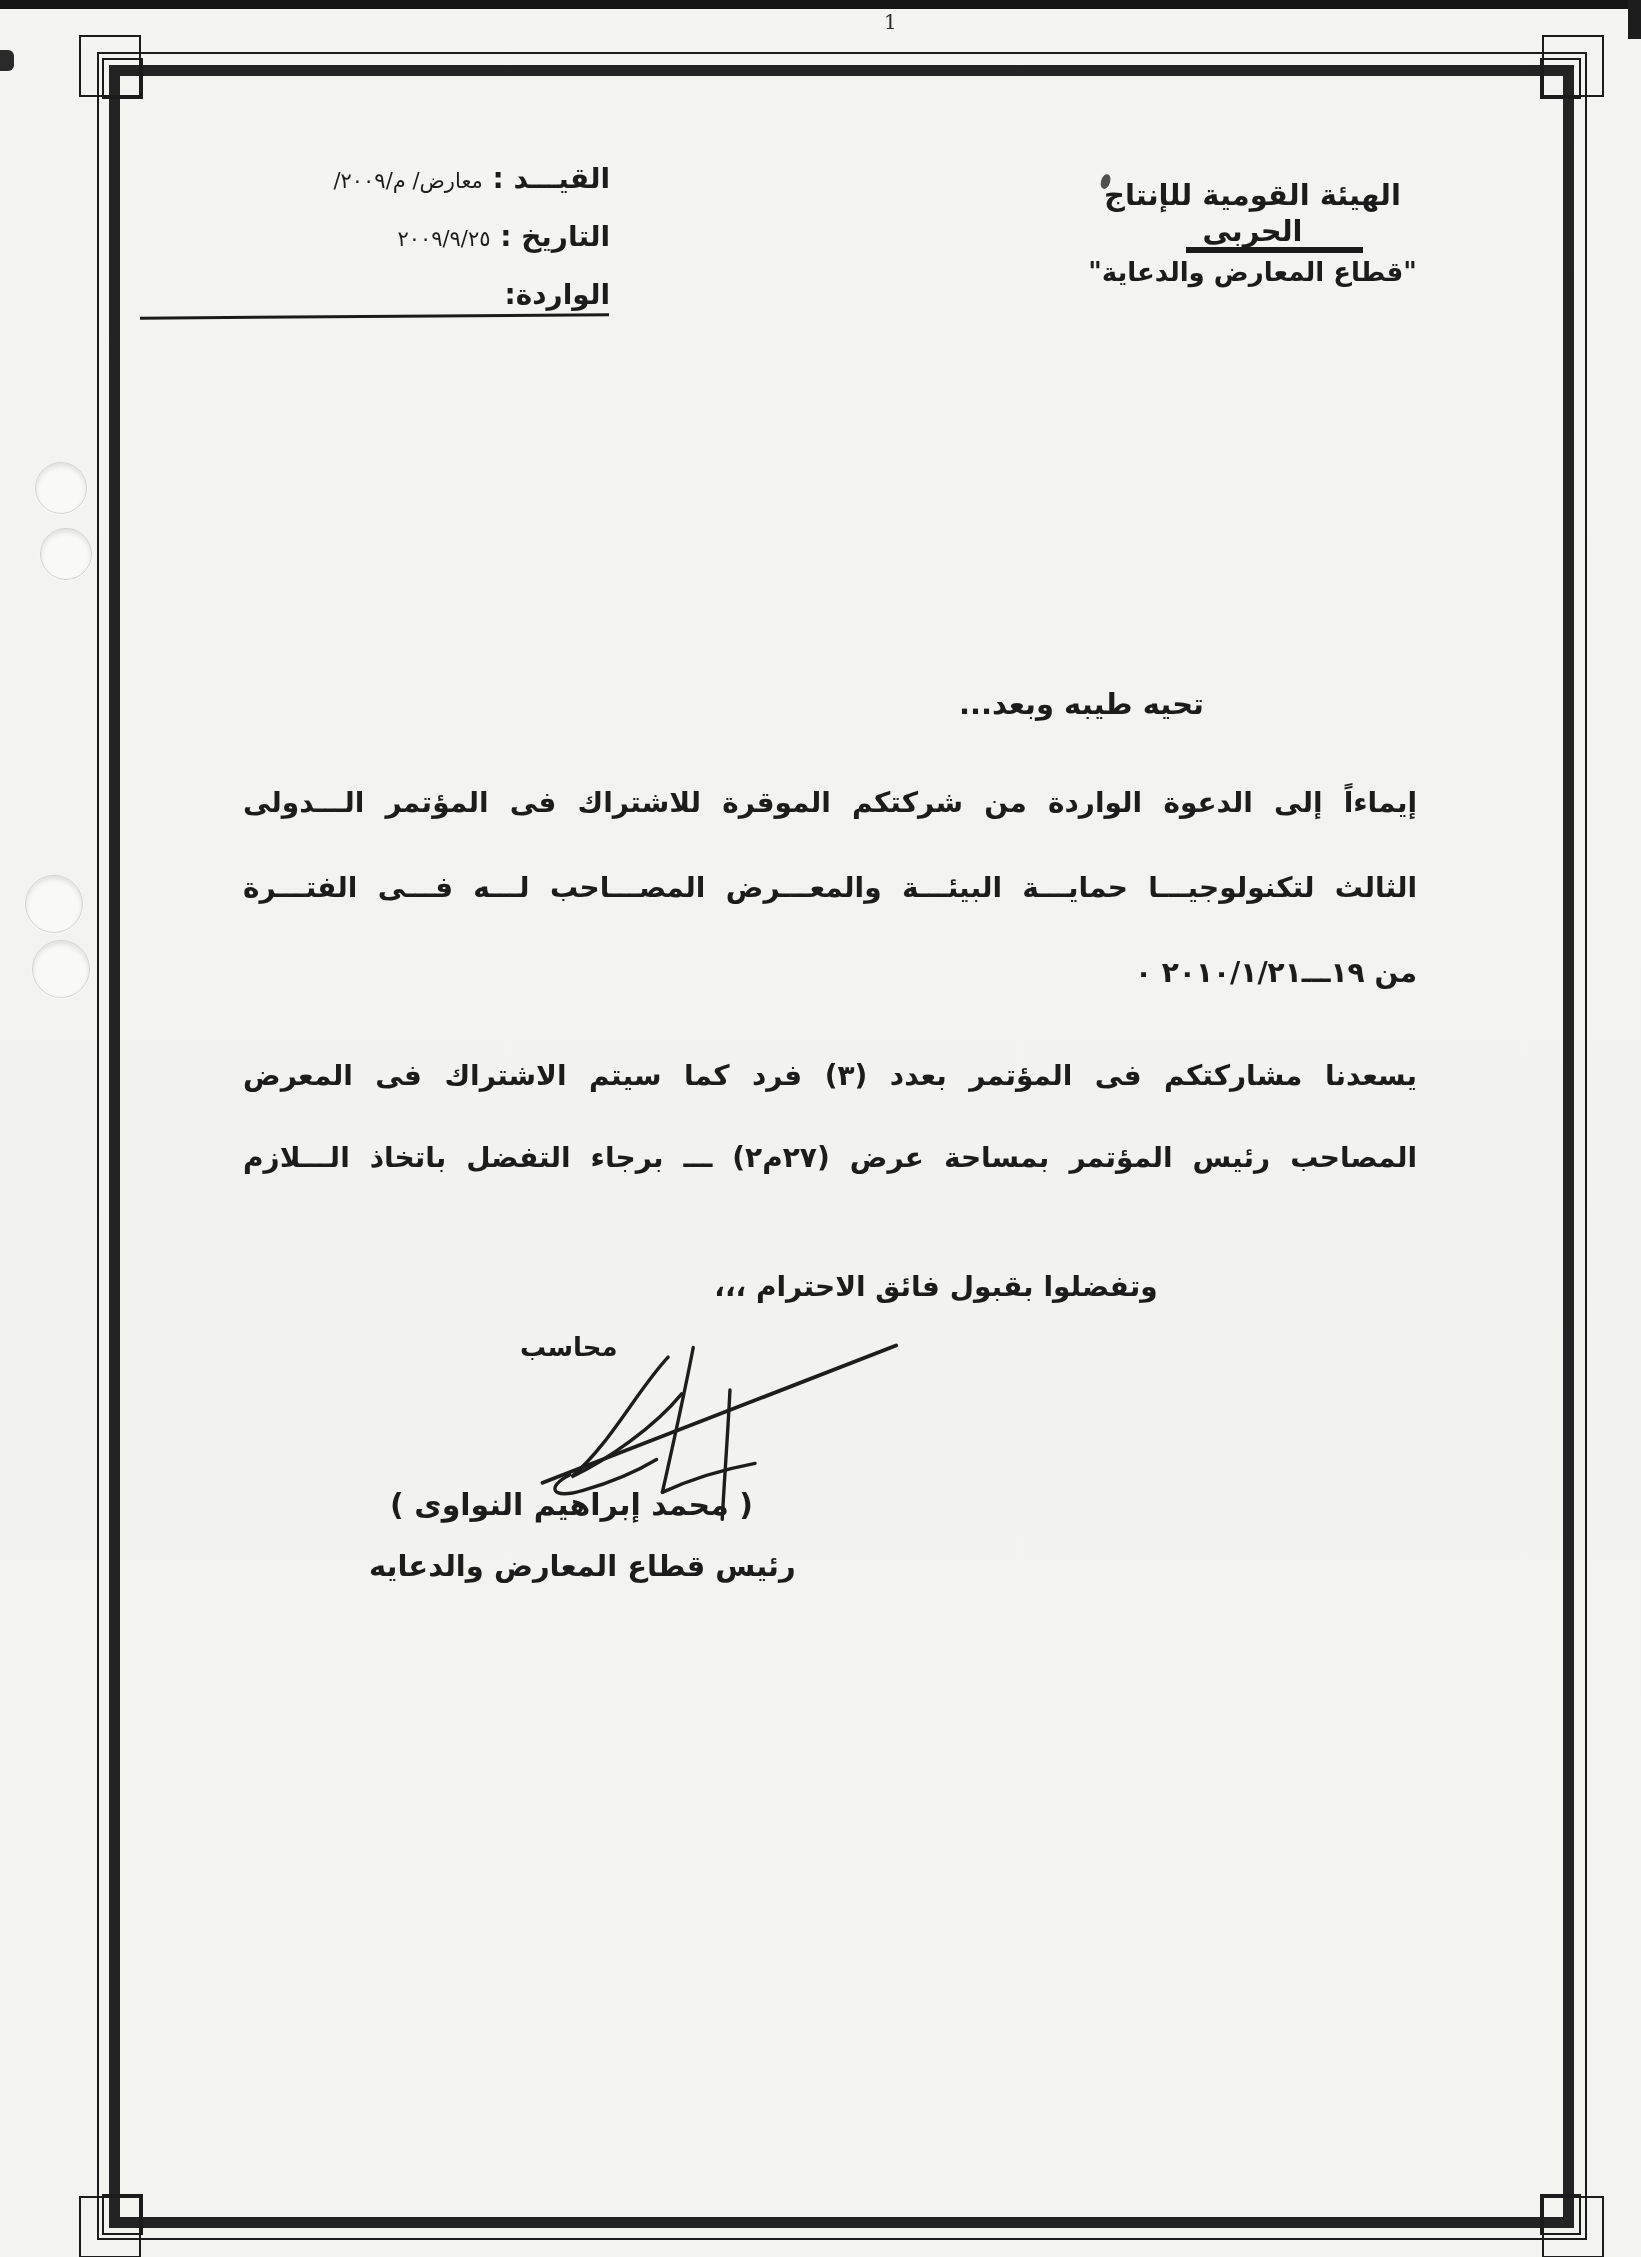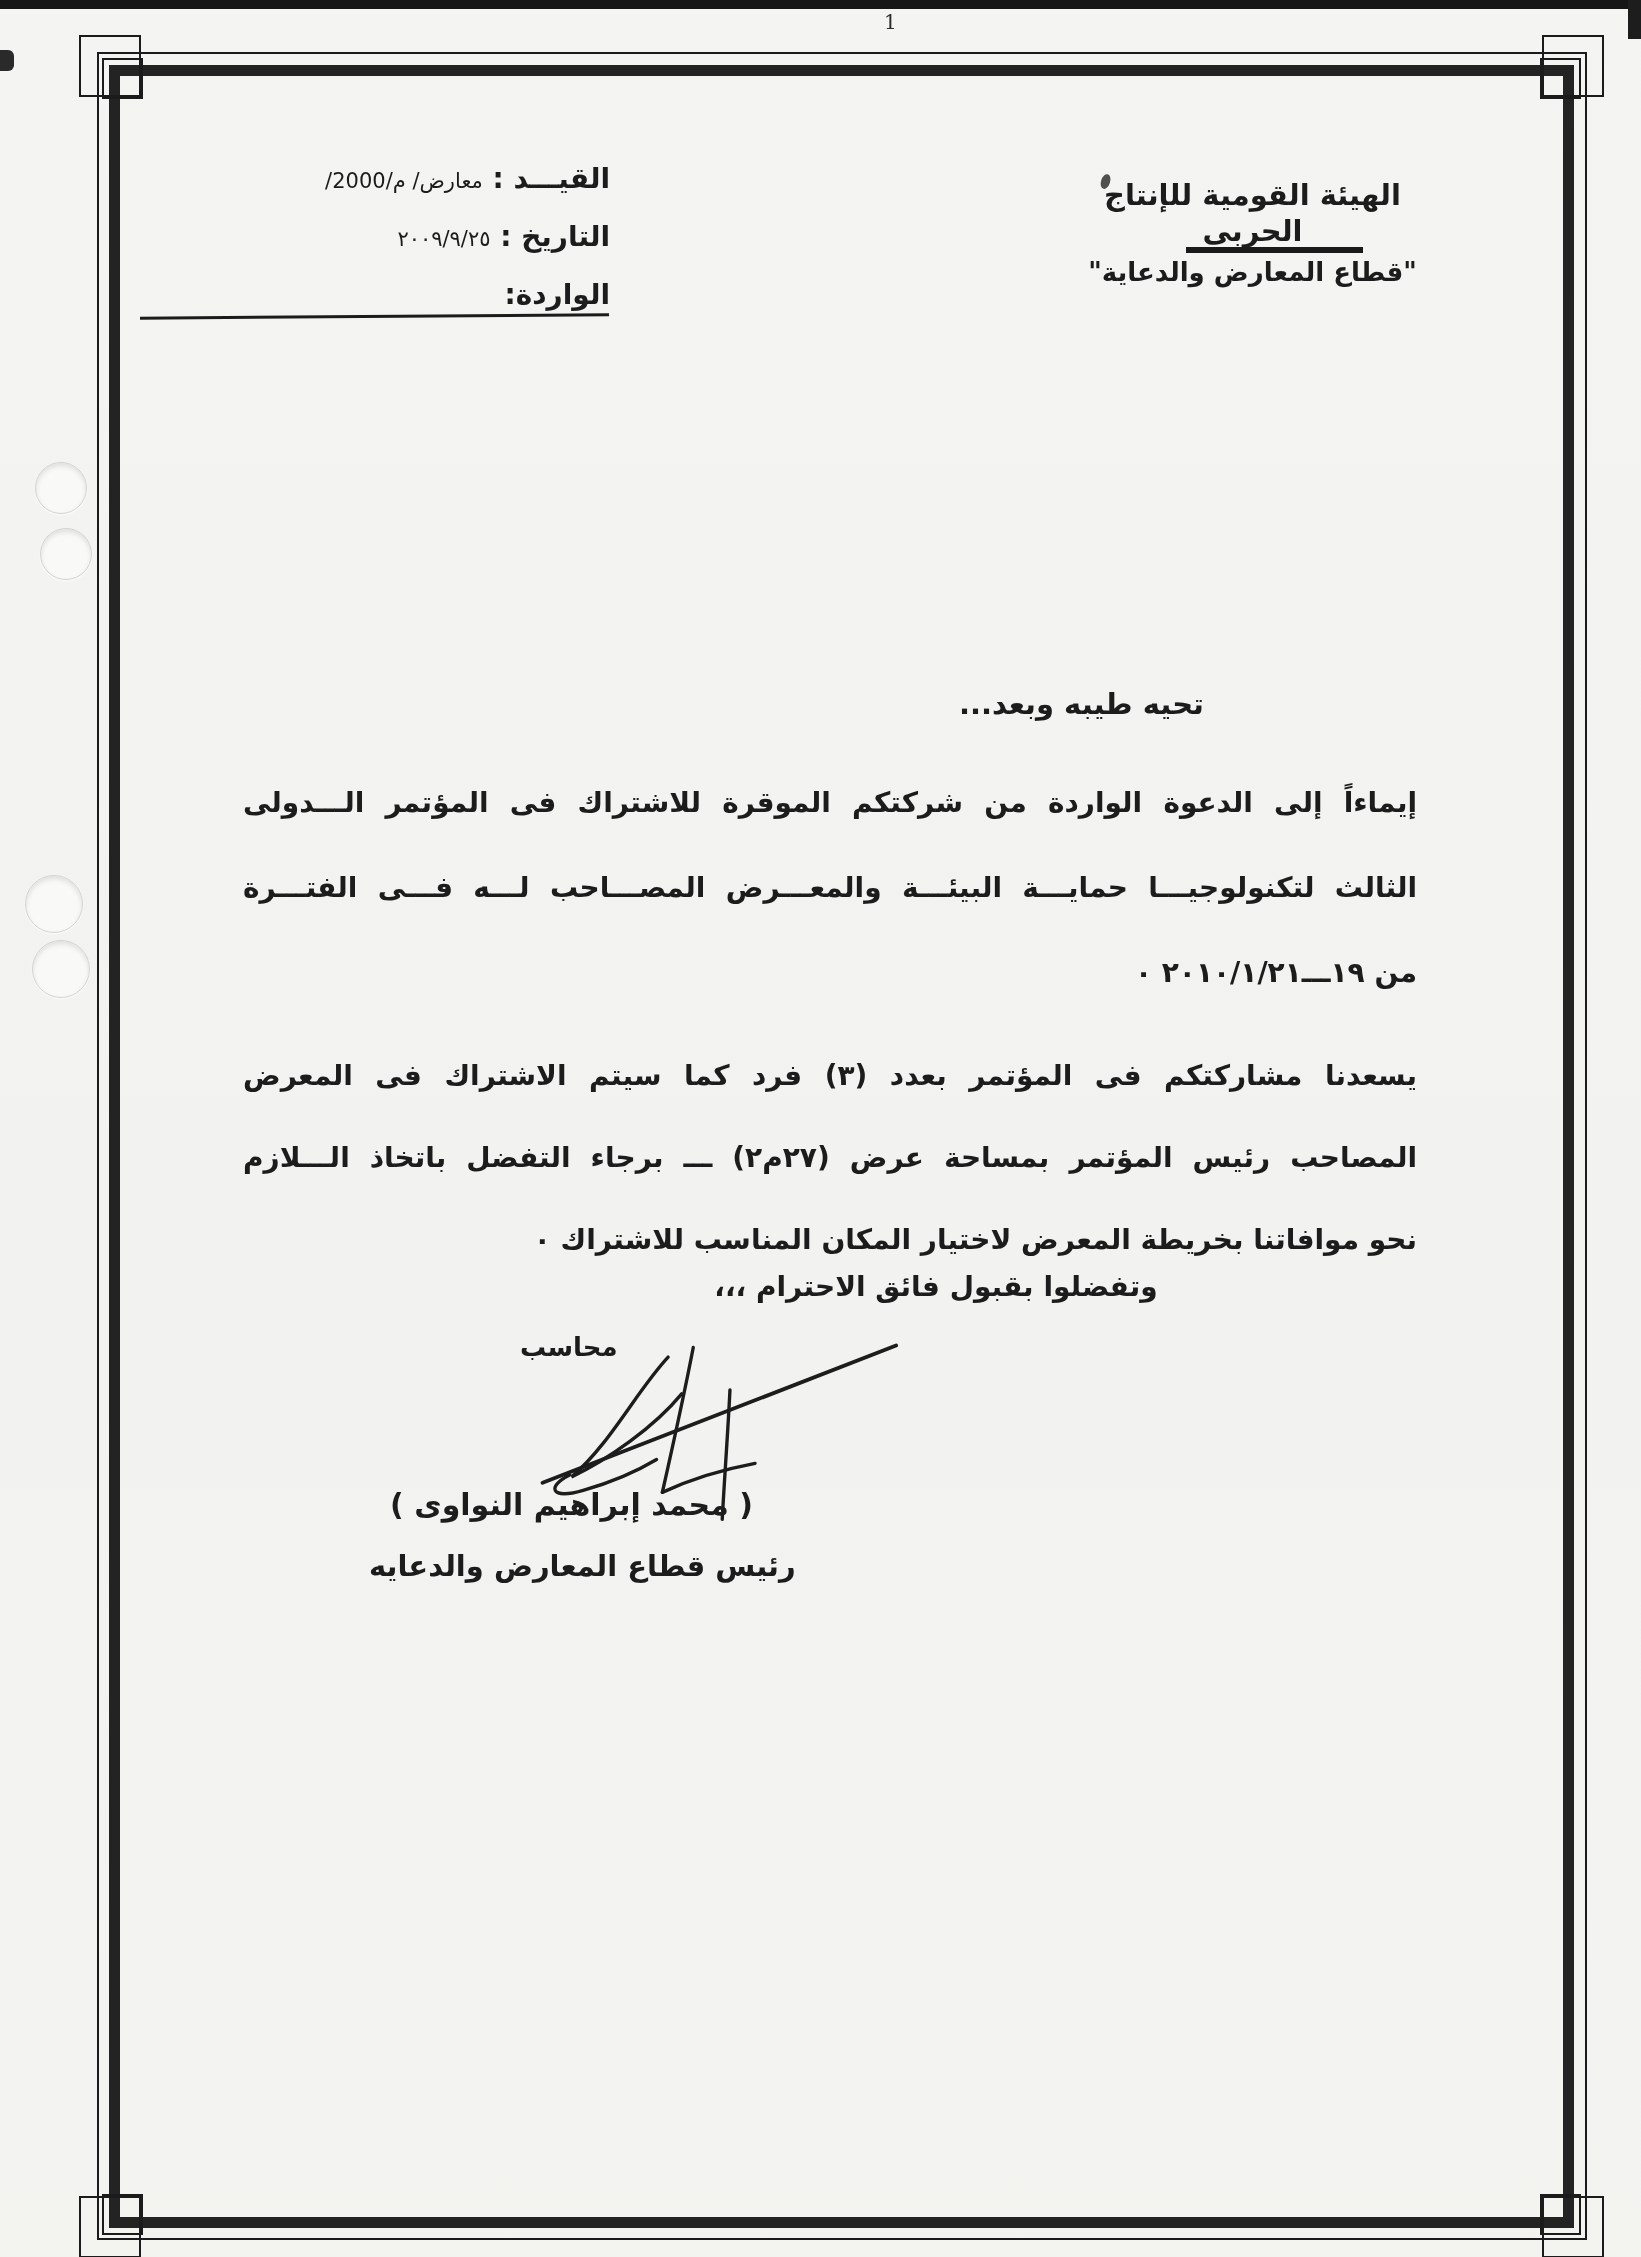--- a/index.html
+++ b/index.html
@@ -90,21 +90,21 @@
 
   <div class="letterhead">
     <div class="org">الهيئة القومية للإنتاج الحربى</div>
     <div class="dept">"قطاع المعارض والدعاية"</div>
   </div>
   <div class="dept-underline"></div>
 
   <div class="refblock">
     <div class="refline">
       <span class="reflabel">القيـــد :</span>
-      <span class="refvalue">معارض/ م/2000/</span>
+      <span class="refvalue">معارض/ م/٢٠٠٩/</span>
     </div>
     <div class="refline">
       <span class="reflabel">التاريخ :</span>
       <span class="refvalue">٢٠٠٩/٩/٢٥</span>
     </div>
     <div class="refline">
       <span class="reflabel">الواردة:</span>
     </div>
   </div>
   <div class="attach-underline"></div>
@@ -113,21 +113,20 @@
 
   <div class="para para1">
     <div class="ln">إيماءاً إلى الدعوة الواردة من شركتكم الموقرة للاشتراك فى المؤتمر الـــدولى</div>
     <div class="ln">الثالث لتكنولوجيـــا حمايـــة البيئـــة والمعـــرض المصـــاحب لـــه فـــى الفتـــرة</div>
     <div class="ln last">من ١٩ـــ٢٠١٠/١/٢١ ٠</div>
   </div>
 
   <div class="para para2">
     <div class="ln">يسعدنا مشاركتكم فى المؤتمر بعدد (٣) فرد كما سيتم الاشتراك فى المعرض</div>
     <div class="ln">المصاحب رئيس المؤتمر بمساحة عرض (٢٧م٢) ـــ برجاء التفضل باتخاذ الـــلازم</div>
-    <div class="ln last">نحو موافاتنا بخريطة المعرض لاختيار المكان المناسب للاشتراك ٠</div>
   </div>
 
   <div class="closing">وتفضلوا بقبول فائق الاحترام ،،،</div>
 
   <div class="sig-role">محاسب</div>
 
   <svg class="sig-svg" width="425" height="203" viewBox="0 0 440 210">
     <g fill="none" stroke="#1d1d1d" stroke-linecap="round">
       <path d="M 42 158 L 408 16" stroke-width="4"></path>
       <path d="M 172 28 C 140 62, 112 118, 72 152 C 110 134, 158 100, 186 66" stroke-width="3.5"></path>

